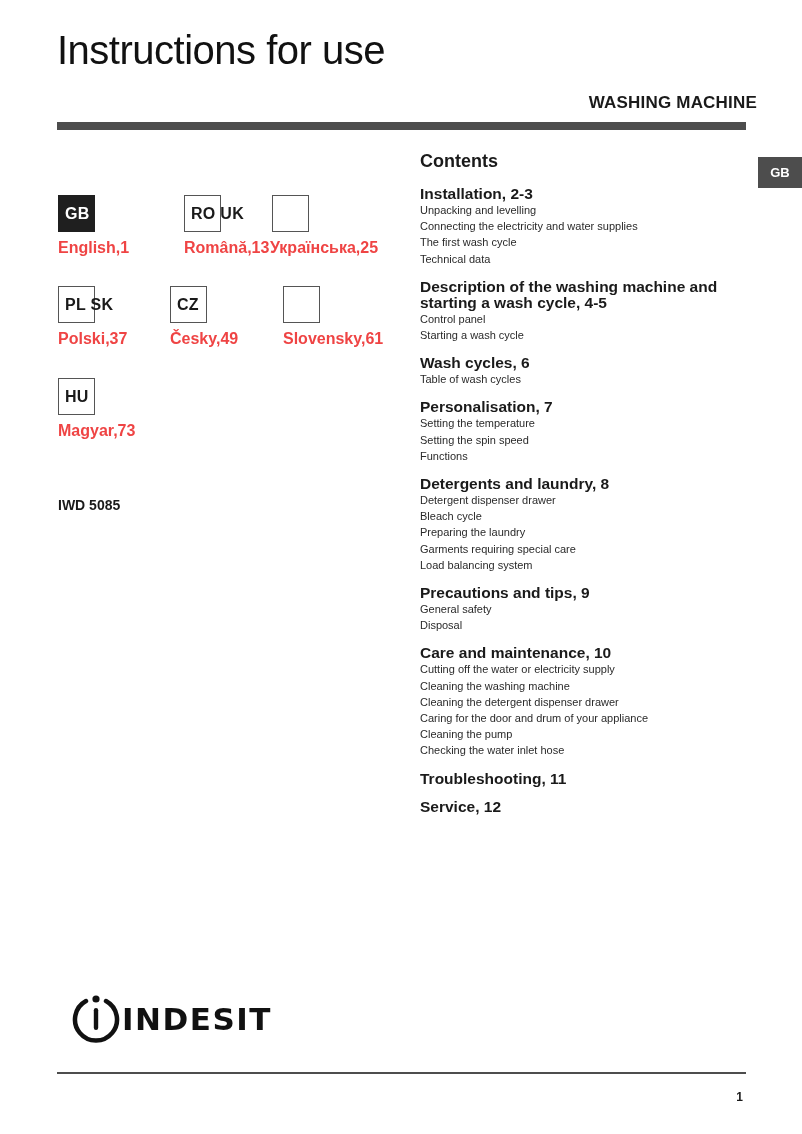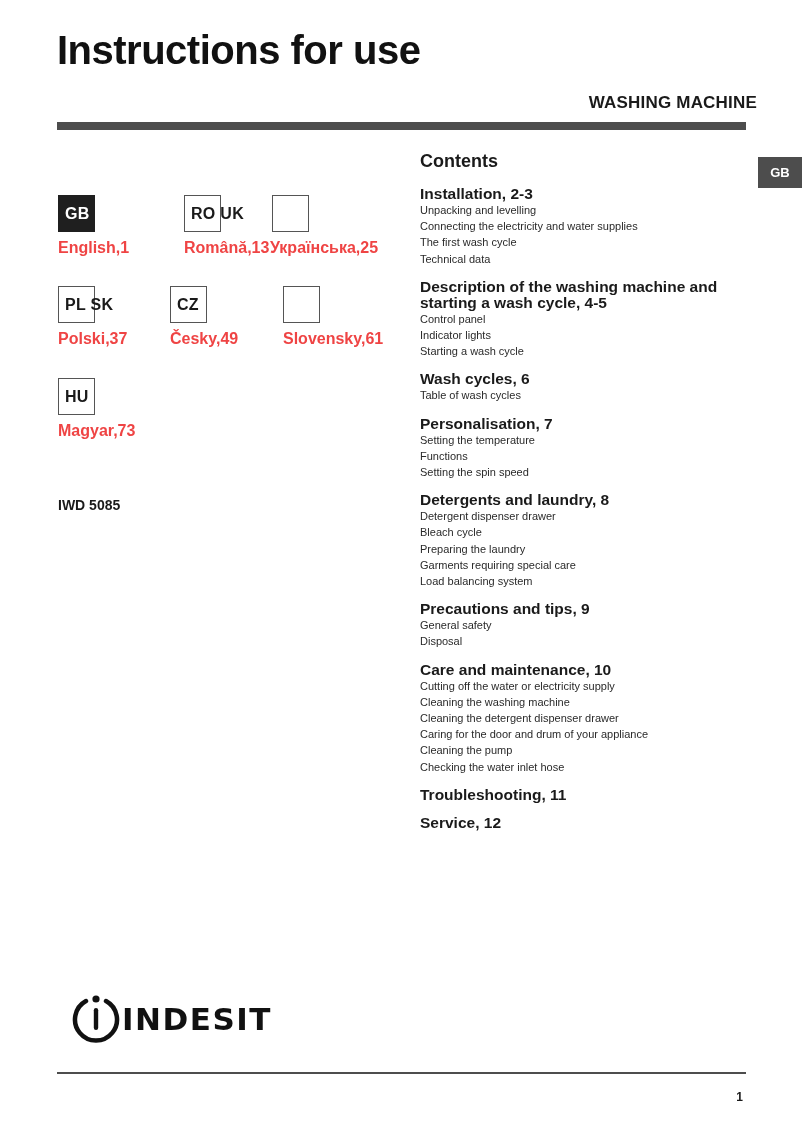--- a/index.html
+++ b/index.html
@@ -1,18 +1,18 @@
 <!DOCTYPE html>
 <html><head>
 <meta charset="utf-8">
 <style>
   html, body { margin: 0; padding: 0; background: #ffffff; }
   body { width: 802px; height: 1134px; position: relative; overflow: hidden; font-family: "Liberation Sans", sans-serif; color: #1a1a1a; }
 
-  .title { position: absolute; left: 57px; top: 26px; font-size: 40px; font-weight: bold; letter-spacing: -0.5px; line-height: 48px; color: #111; }
+  .title { position: absolute; left: 57px; top: 26px; font-size: 40px; font-weight: normal; letter-spacing: -0.5px; line-height: 48px; color: #111; }
   .subtitle { position: absolute; right: 45px; top: 93px; font-size: 17px; font-weight: bold; color: #1a1a1a; letter-spacing: 0.2px; }
   .top-rule { position: absolute; left: 57px; top: 122px; width: 689px; height: 8px; background: #4d4d4d; }
 
   .side-tab { position: absolute; left: 758px; top: 157px; width: 44px; height: 31px; background: #4d4d4d; color: #fff; font-weight: bold; font-size: 13px; display: flex; align-items: center; justify-content: center; }
 
   .lang { position: absolute; }
   .lang .box { width: 37px; height: 37px; border: 1px solid #555; box-sizing: border-box; position: relative; }
   .lang .box.filled { background: #1f1f1f; border-color: #1f1f1f; }
   .lang .code { position: absolute; left: 6px; top: 9px; font-weight: bold; font-size: 16px; color: #1a1a1a; white-space: nowrap; letter-spacing: 0.3px; }
   .lang .box.filled .code { color: #fff; }
@@ -96,34 +96,33 @@
     <div class="section-title">Installation, 2-3</div>
     <div class="section-item">Unpacking and levelling</div>
     <div class="section-item">Connecting the electricity and water supplies</div>
     <div class="section-item">The first wash cycle</div>
     <div class="section-item">Technical data</div>
   </div>
 
   <div class="section">
     <div class="section-title">Description of the washing machine and starting a wash cycle, 4-5</div>
     <div class="section-item">Control panel</div>
-    <div class="section-item">Indicator lights</div>
     <div class="section-item">Starting a wash cycle</div>
   </div>
 
   <div class="section">
     <div class="section-title">Wash cycles, 6</div>
     <div class="section-item">Table of wash cycles</div>
   </div>
 
   <div class="section">
     <div class="section-title">Personalisation, 7</div>
     <div class="section-item">Setting the temperature</div>
+    <div class="section-item">Setting the spin speed</div>
     <div class="section-item">Functions</div>
-    <div class="section-item">Setting the spin speed</div>
   </div>
 
   <div class="section">
     <div class="section-title">Detergents and laundry, 8</div>
     <div class="section-item">Detergent dispenser drawer</div>
     <div class="section-item">Bleach cycle</div>
     <div class="section-item">Preparing the laundry</div>
     <div class="section-item">Garments requiring special care</div>
     <div class="section-item">Load balancing system</div>
   </div>

